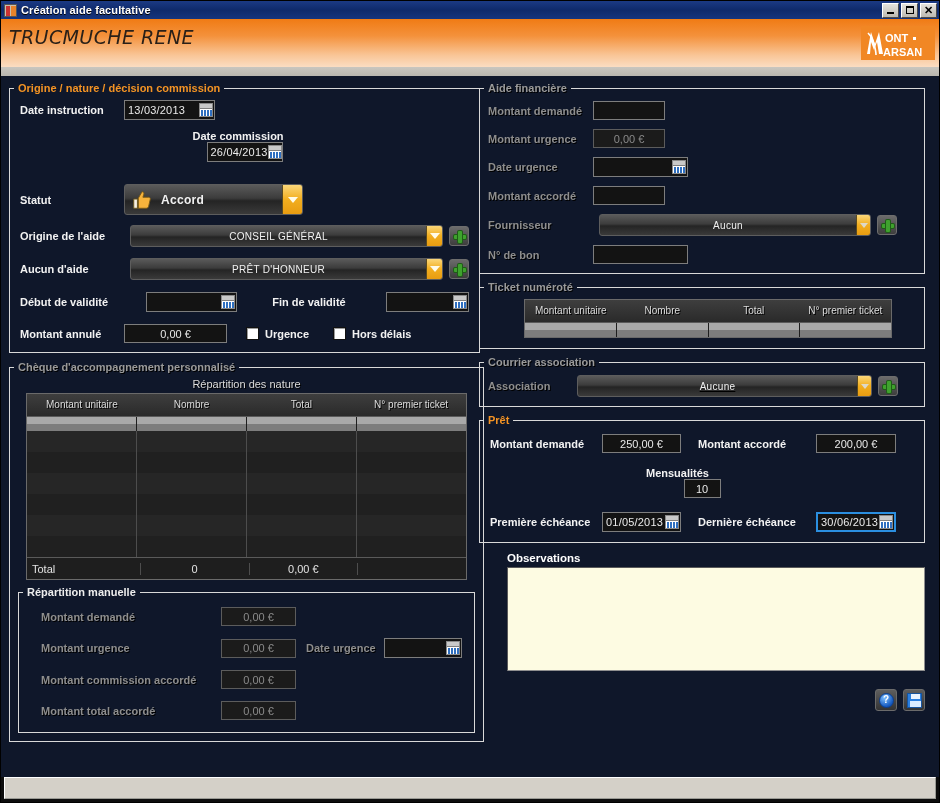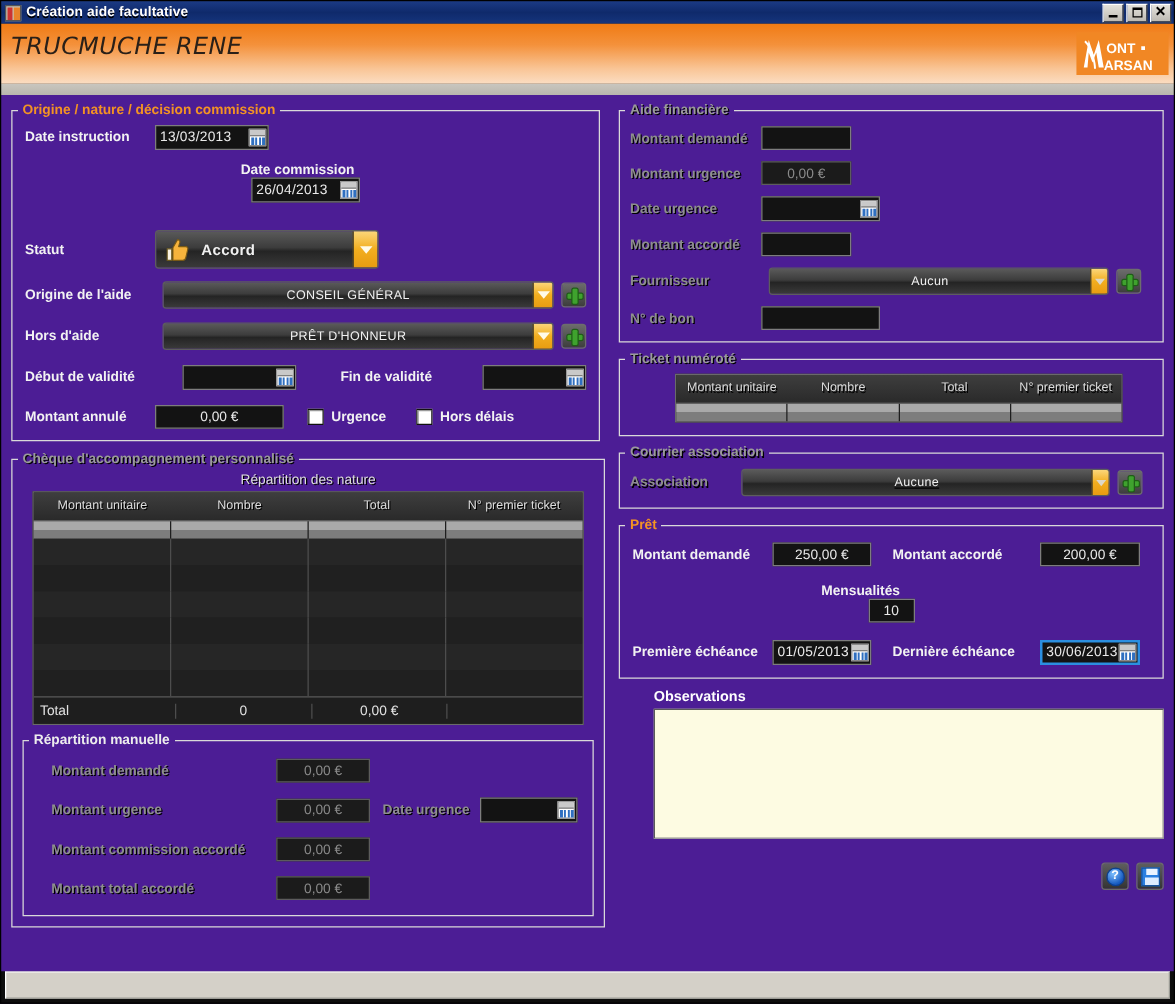--- a/index.html
+++ b/index.html
@@ -37,21 +37,21 @@
     display:flex; align-items:flex-start; justify-content:space-between;
     padding:5px 4px 0 8px; flex:none; position:relative;
   }
   .client-name { font-family:"DejaVu Sans",sans-serif; font-style:italic; font-size:19px;
                  color:#2a2018; letter-spacing:.4px; padding-top:2px; }
   .logo { width:74px; height:38px; position:relative; }
   .logo svg { display:block; }
   .header-strip { height:9px; background:linear-gradient(to bottom,#c9c6bf,#b9b6ae); flex:none; }
 
   
-  .body-area { flex:1; background:#4c1d95; padding:6px 8px 4px 8px; display:flex; gap:24px; position:relative; }
+  .body-area { flex:1; background:#0f172a; padding:6px 8px 4px 8px; display:flex; gap:8px; position:relative; }
   .col-left { width:462px; display:flex; flex-direction:column; gap:8px; }
   .col-right { width:446px; display:flex; flex-direction:column; gap:7px; }
 
   
   fieldset { border:1px solid #d9d9d9; position:relative; background:transparent; }
   legend { font-size:11px; font-weight:bold; padding:0 4px; margin-left:4px; }
   legend.orange { color:#f39324; }
   legend.gray   { color:#9a9a9a; text-shadow:1px 1px 0 #000; }
   legend.white  { color:#ededed; }
 
@@ -210,21 +210,21 @@
           <div class="row" style="margin-bottom:10px;">
             <div class="lbl" style="width:104px;">Date instruction</div>
             <div class="datefield" style="width:91px;">
               <span class="dtxt">13/03/2013</span>
               <span class="cal"></span>
             </div>
           </div>
 
           <div class="row" style="margin-bottom:22px;flex-direction:column;">
             <div class="lbl" style="width:104px;">Date commission</div>
-            <div class="datefield" style="width:87px;">
+            <div class="datefield" style="width:76px;">
               <span class="dtxt">26/04/2013</span>
               <span class="cal"></span>
             </div>
           </div>
 
           <div class="row" style="margin-bottom:10px;">
             <div class="lbl" style="width:104px;">Statut</div>
             <div class="combo statut" style="width:179px;">
               <div class="ctext">
                 <svg class="thumb" viewBox="0 0 24 24">
@@ -244,21 +244,21 @@
             <div class="combo" style="width:313px;">
               <div class="ctext">CONSEIL GÉNÉRAL</div>
               <div class="carrow">
                   <i></i>
                 </div>
             </div>
             <div class="plusbtn"></div>
           </div>
 
           <div class="row" style="margin-bottom:12px; gap:6px;">
-            <div class="lbl" style="width:104px;">Hors d'aide</div>
+            <div class="lbl" style="width:104px;">Aucun d'aide</div>
             <div class="combo" style="width:313px;">
               <div class="ctext">PRÊT D'HONNEUR</div>
               <div class="carrow">
                   <i></i>
                 </div>
             </div>
             <div class="plusbtn"></div>
           </div>
 
           <div class="row" style="margin-bottom:12px;justify-content:space-between;">

